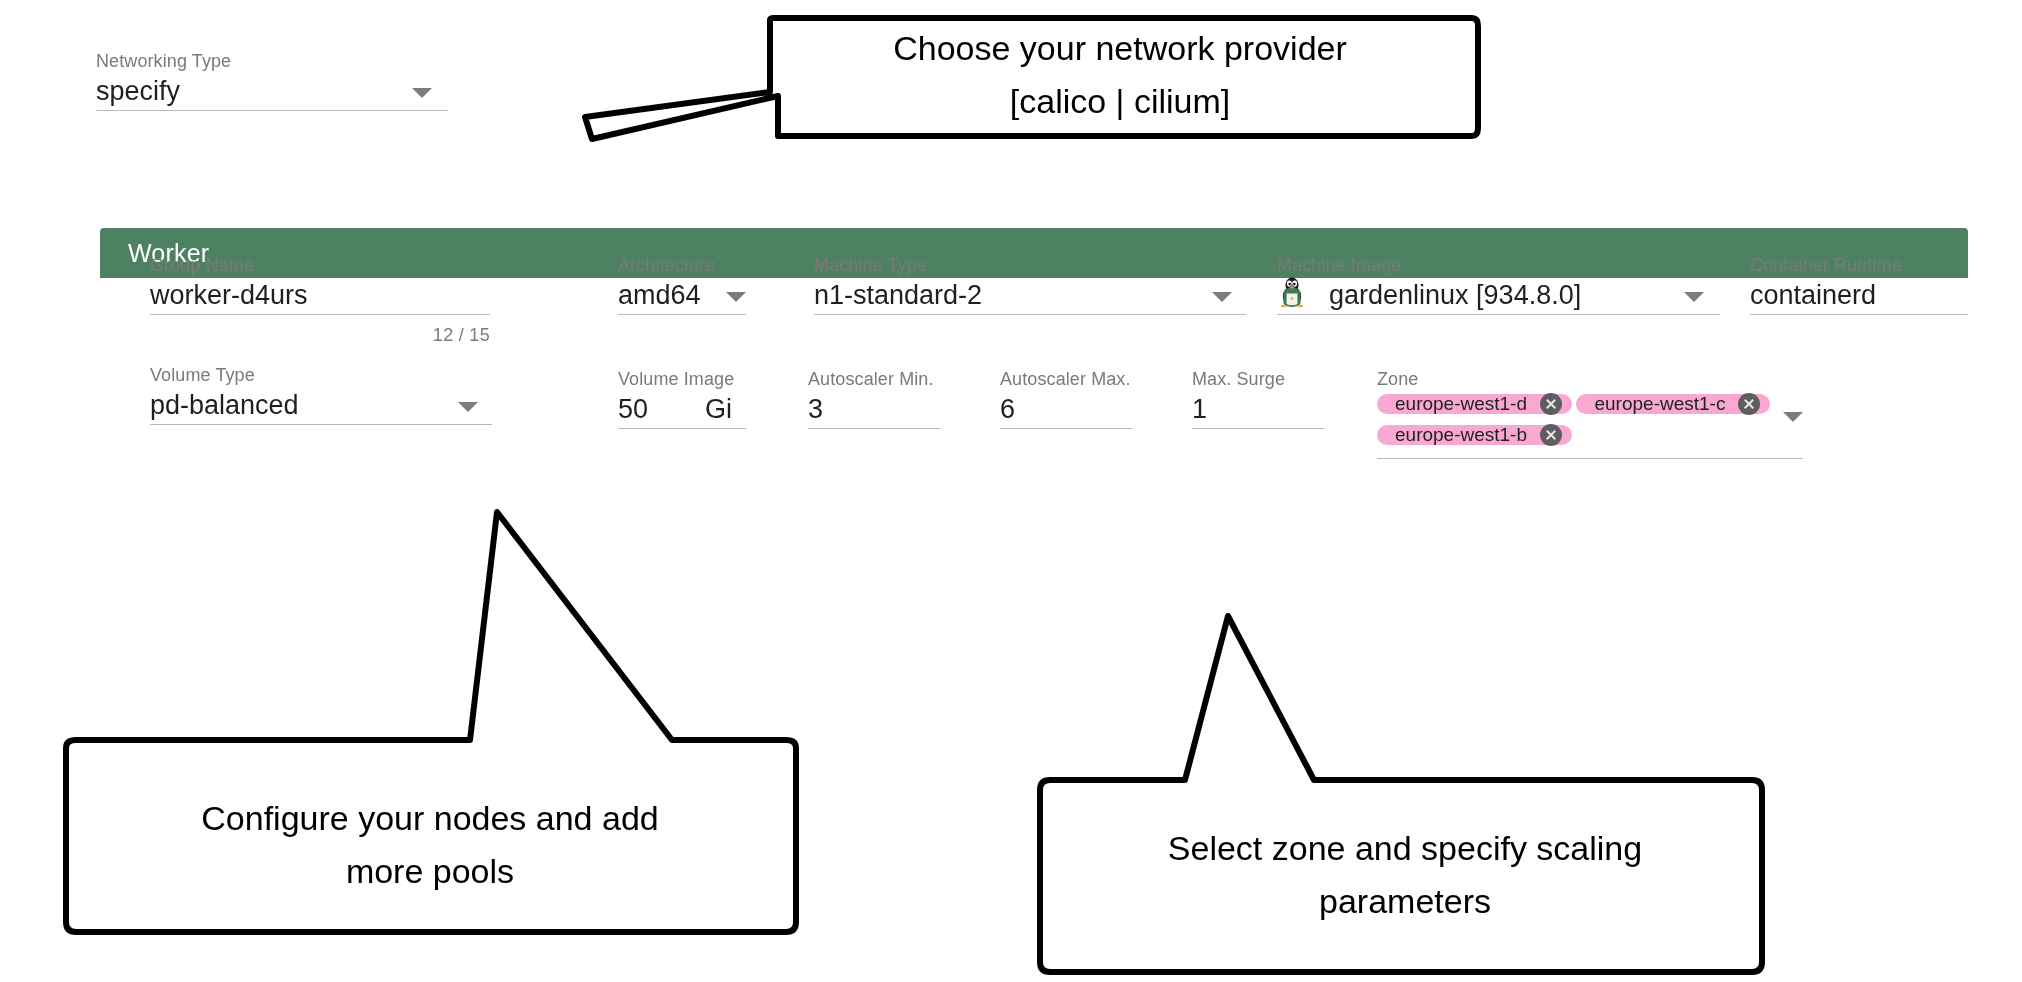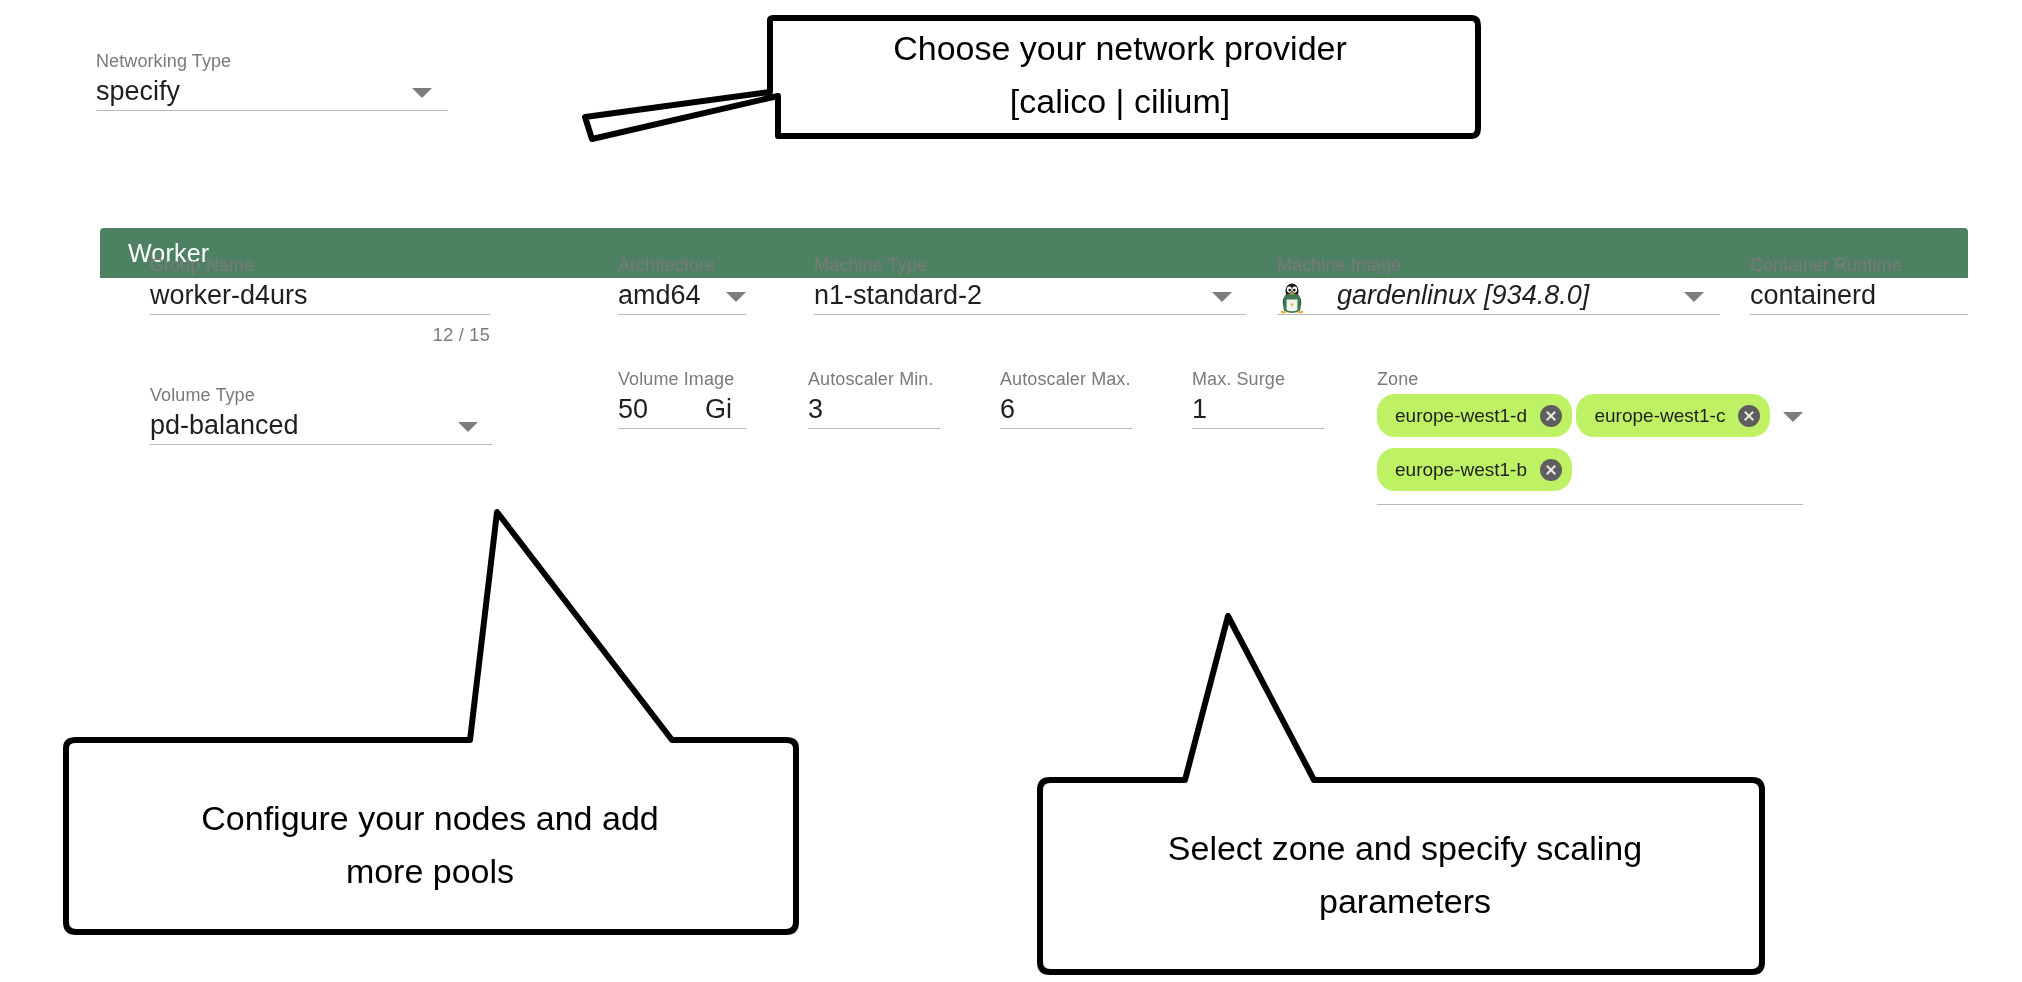--- a/index.html
+++ b/index.html
@@ -98,40 +98,40 @@
   
   #f-group-name   { left: 150px;  top: 254px; width: 340px; }
   #f-architecture { left: 618px;  top: 254px; width: 128px; }
   #f-architecture .caret { right: 0px; }
   #f-machine-type { left: 808px;  top: 254px; width: 432px; margin-left: 6px; }
   #f-machine-type .caret { right: 14px; }
   #f-machine-image{ left: 1277px; top: 254px; width: 443px; }
   #f-machine-image .caret { right: 16px; }
   #f-runtime      { left: 1750px; top: 254px; width: 218px; }
 
-  .img-with-icon { display: flex; align-items: flex-end; gap: 30px; font-style: italic; }
+  .img-with-icon { display: flex; align-items: flex-start; gap: 22px; }
   .penguin { width: 30px; height: 32px; display: block; flex: none; }
 
   
-  #f-volume-type  { left: 150px;  top: 384px; width: 342px; }
+  #f-volume-type  { left: 150px;  top: 364px; width: 342px; }
   #f-volume-type .caret { right: 14px; }
   #f-volume-size  { left: 618px;  top: 368px; width: 128px; }
   #f-as-min       { left: 808px;  top: 368px; width: 132px; }
   #f-as-max       { left: 1000px; top: 368px; width: 132px; }
   #f-max-surge    { left: 1192px; top: 368px; width: 132px; }
 
   
   #f-zone { left: 1377px; top: 368px; width: 426px; }
   #f-zone .zone-box { position: relative; padding-top: 4px; }
   .chip {
     display: inline-flex;
     align-items: center;
-    background: #bef264;
+    background: #f9a8d4;
     border-radius: 18px;
-    height: 43px;
+    height: 20px;
     padding: 0 10px 0 18px;
     margin-bottom: 11px;
     font-size: 19px;
     color: #1f1f1f;
     white-space: nowrap;
   }
   .chip-remove {
     width: 22px; height: 22px;
     border-radius: 50%;
     background: #5e5e5e;

